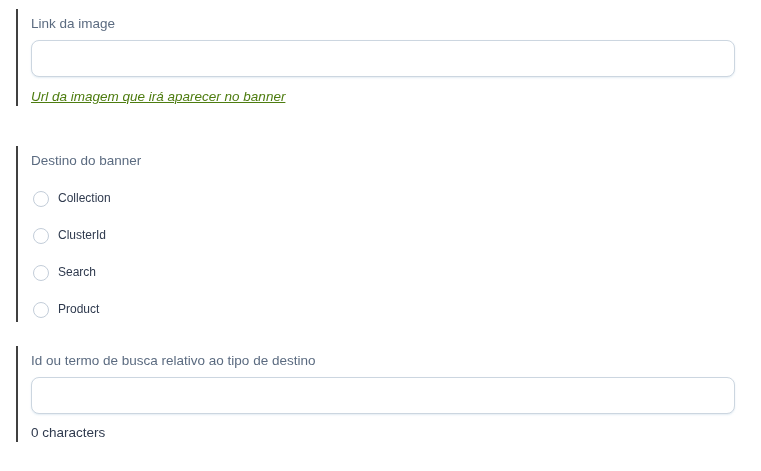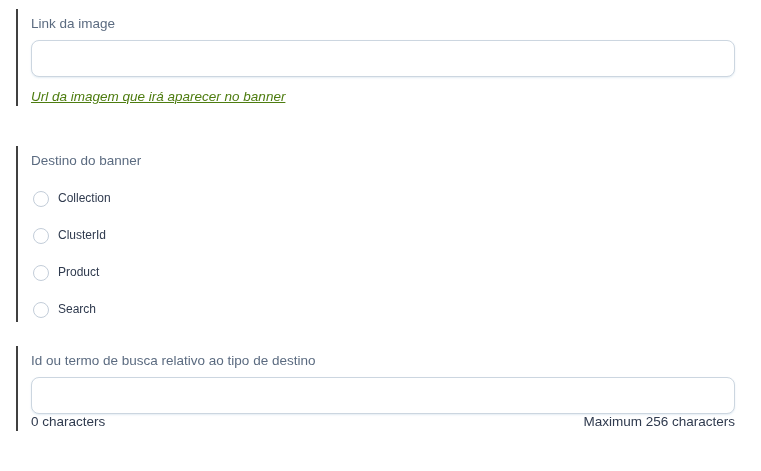--- a/index.html
+++ b/index.html
@@ -68,20 +68,21 @@
   }
   .radio-label {
     font-size: 12px;
     color: #2f3a4e;
     line-height: 1.2;
   }
   .counter-row {
     display: flex;
     justify-content: space-between;
     align-items: flex-start;
+    margin-top: 11px;
     width: 704px;
   }
   .counter-text {
     font-size: 13.5px;
     color: #2f3a4e;
     line-height: 1.2;
   }
 </style>
 </head>
 <body>
@@ -98,29 +99,28 @@
     <div class="radio-row">
       <span class="radio-circle"></span>
       <span class="radio-label">Collection</span>
     </div>
     <div class="radio-row">
       <span class="radio-circle"></span>
       <span class="radio-label">ClusterId</span>
     </div>
     <div class="radio-row">
       <span class="radio-circle"></span>
-      <span class="radio-label">Product</span>
+      <span class="radio-label">Search</span>
     </div>
     <div class="radio-row">
       <span class="radio-circle"></span>
-      <span class="radio-label">Search</span>
+      <span class="radio-label">Product</span>
     </div>
   </div>
 </div>
 
 <div class="form-section section-destination-id">
   <label class="field-label">Id ou termo de busca relativo ao tipo de destino</label>
   <input type="text" class="text-input" value="" style="">
   <div class="counter-row">
     <span class="counter-text">0 characters</span>
-    <span class="counter-text">Maximum 256 characters</span>
   </div>
 </div>
 
 </body></html>

